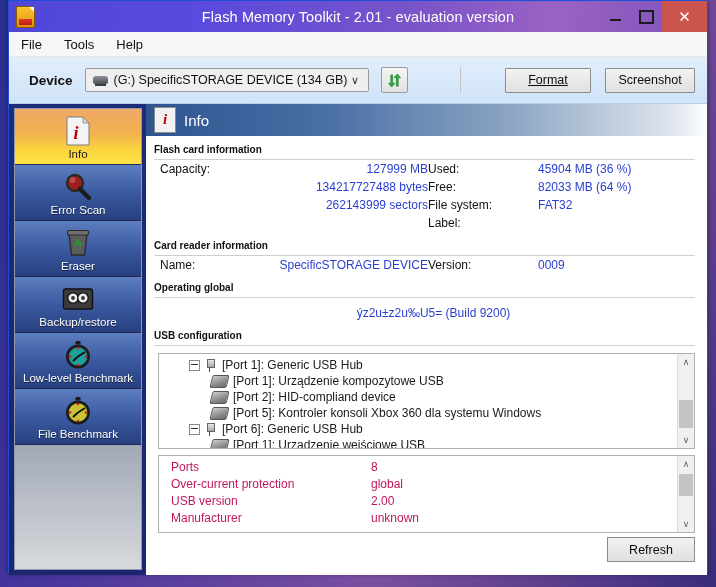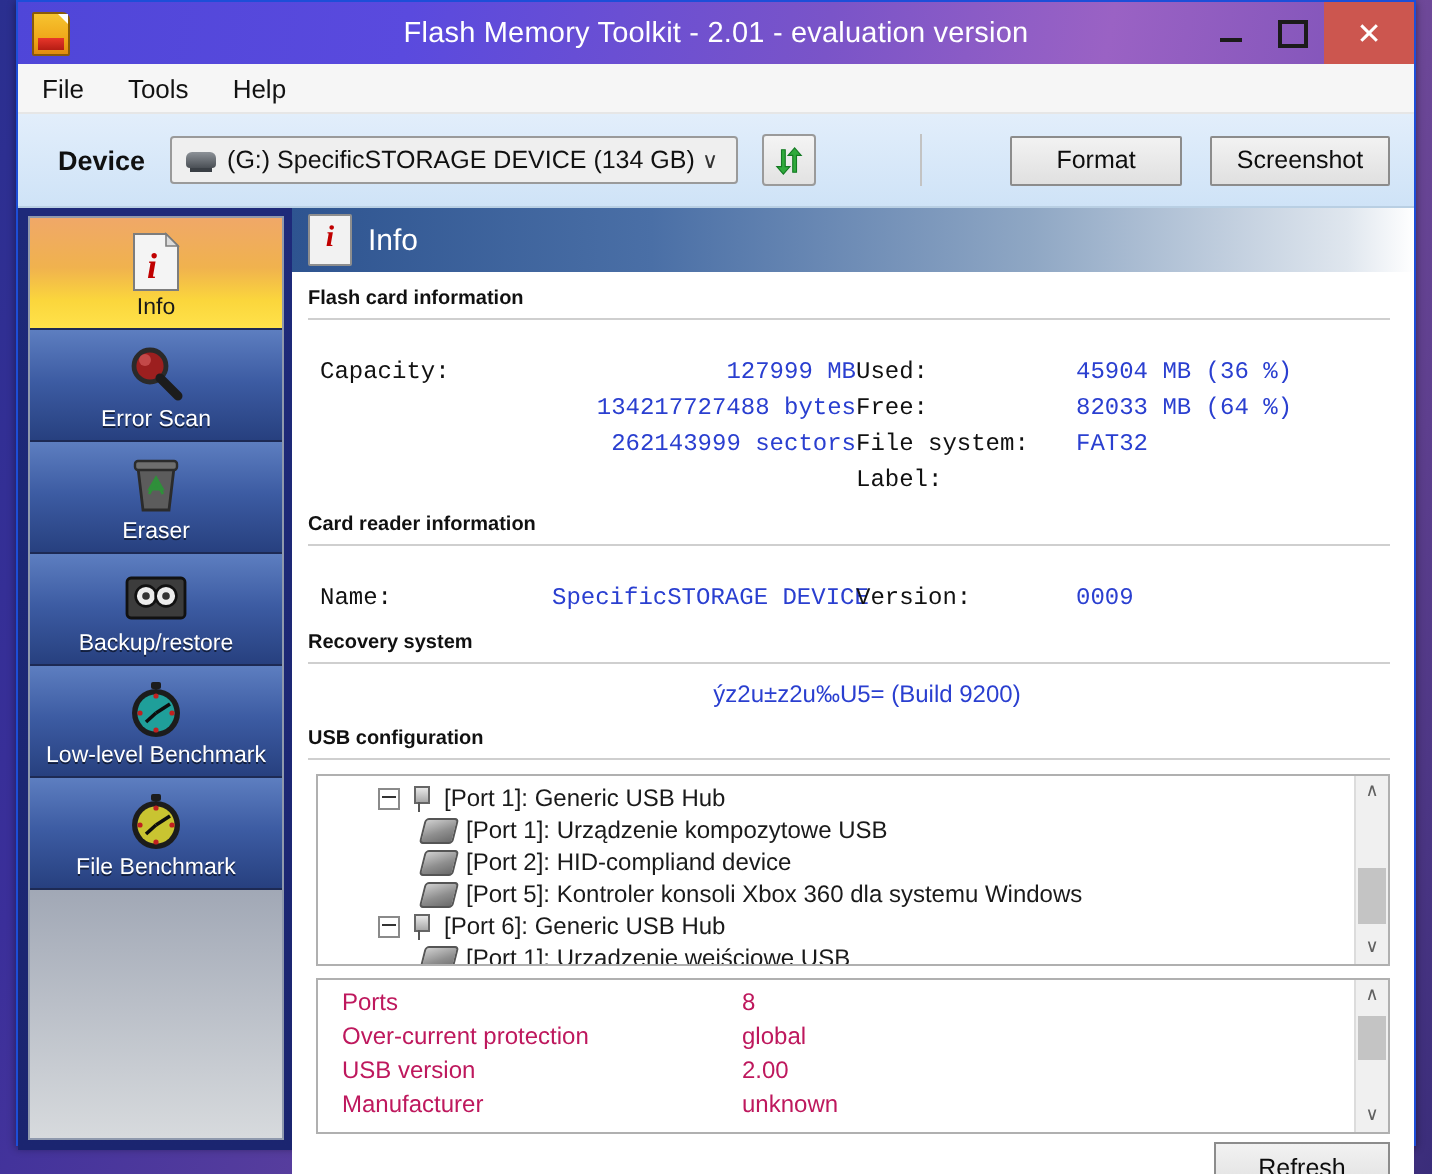--- a/index.html
+++ b/index.html
@@ -107,21 +107,21 @@
   #tool-sep {
     width: 1px; height: 26px; background: #c3c3c3; margin-left: 52px;
   }
   .tbtn {
     height: 23px; min-width: 84px; margin-left: 20px;
     background: linear-gradient(180deg,#f2f2f2,#e0e0e0);
     border: 1px solid #8c8c8c; border-radius: 1px;
     display: flex; align-items: center; justify-content: center;
     font-size: 12.5px; color: #0d0d0d;
   }
-  #btn-format { margin-left: 44px; }
+  #btn-format { margin-left: 44px; text-decoration: underline; }
   #btn-screenshot { margin-left: 14px; min-width: 88px;}
   
   #body-split { display: flex; height: 471px; background: #ffffff; }
   
   #sidebar {
     width: 137px; flex: none;
     background: linear-gradient(180deg,#1e2a7a 0%, #1b2570 100%);
     padding: 4px 4px 5px 5px; box-sizing: border-box;
   }
   #sidebar-inner {
@@ -169,21 +169,21 @@
   }
   #info-header-title { color:#ffffff; font-size: 15px; }
   .section-head {
     font-size: 10px; font-weight: bold; color: #111;
     margin: 8px 0 0 8px;
   }
   .section-rule {
     height: 1px; background: #cfcfcf; margin: 4px 12px 0 8px;
   }
   .info-grid {
-    display: flex; font-size: 12px; margin-top: 17px; padding-left: 14px; font-family: Liberation Mono, monospace;
+    display: flex; font-size: 12px; margin-top: 0; padding-left: 14px;
   }
   .col-lbl { width: 116px; color: #111; }
   .col-val { width: 152px; color: #2a3fd0; text-align: right; }
   .col-lbl2 { width: 110px; color: #111; }
   .col-val2 { color: #2a3fd0; }
   .info-grid .line { line-height: 18px; height: 18px; white-space: nowrap;}
   #os-line { font-size: 12px; color: #2a3fd0; margin: 8px 0 0 14px; text-align: center; }
   
   .panel {
     margin: 7px 12px 0 12px;
@@ -430,21 +430,21 @@
           <div class="line">SpecificSTORAGE DEVICE</div>
         </div>
         <div class="col-lbl2">
           <div class="line">Version:</div>
         </div>
         <div class="col-val2">
           <div class="line">0009</div>
         </div>
       </div>
 
-      <div class="section-head">Recovery system</div>
+      <div class="section-head">Operating global</div>
       <div class="section-rule"></div>
       <div id="os-line">ýz2u±z2u‰U5= (Build 9200)</div>
 
       <div class="section-head" style="margin-top:10px">USB configuration</div>
       <div class="section-rule"></div>
 
       <div class="panel" id="tree-panel">
         <div class="panel-body" id="tree-body">
             <div class="tree-row" style="padding-left: 30px;">
               <span class="tree-exp"></span>

